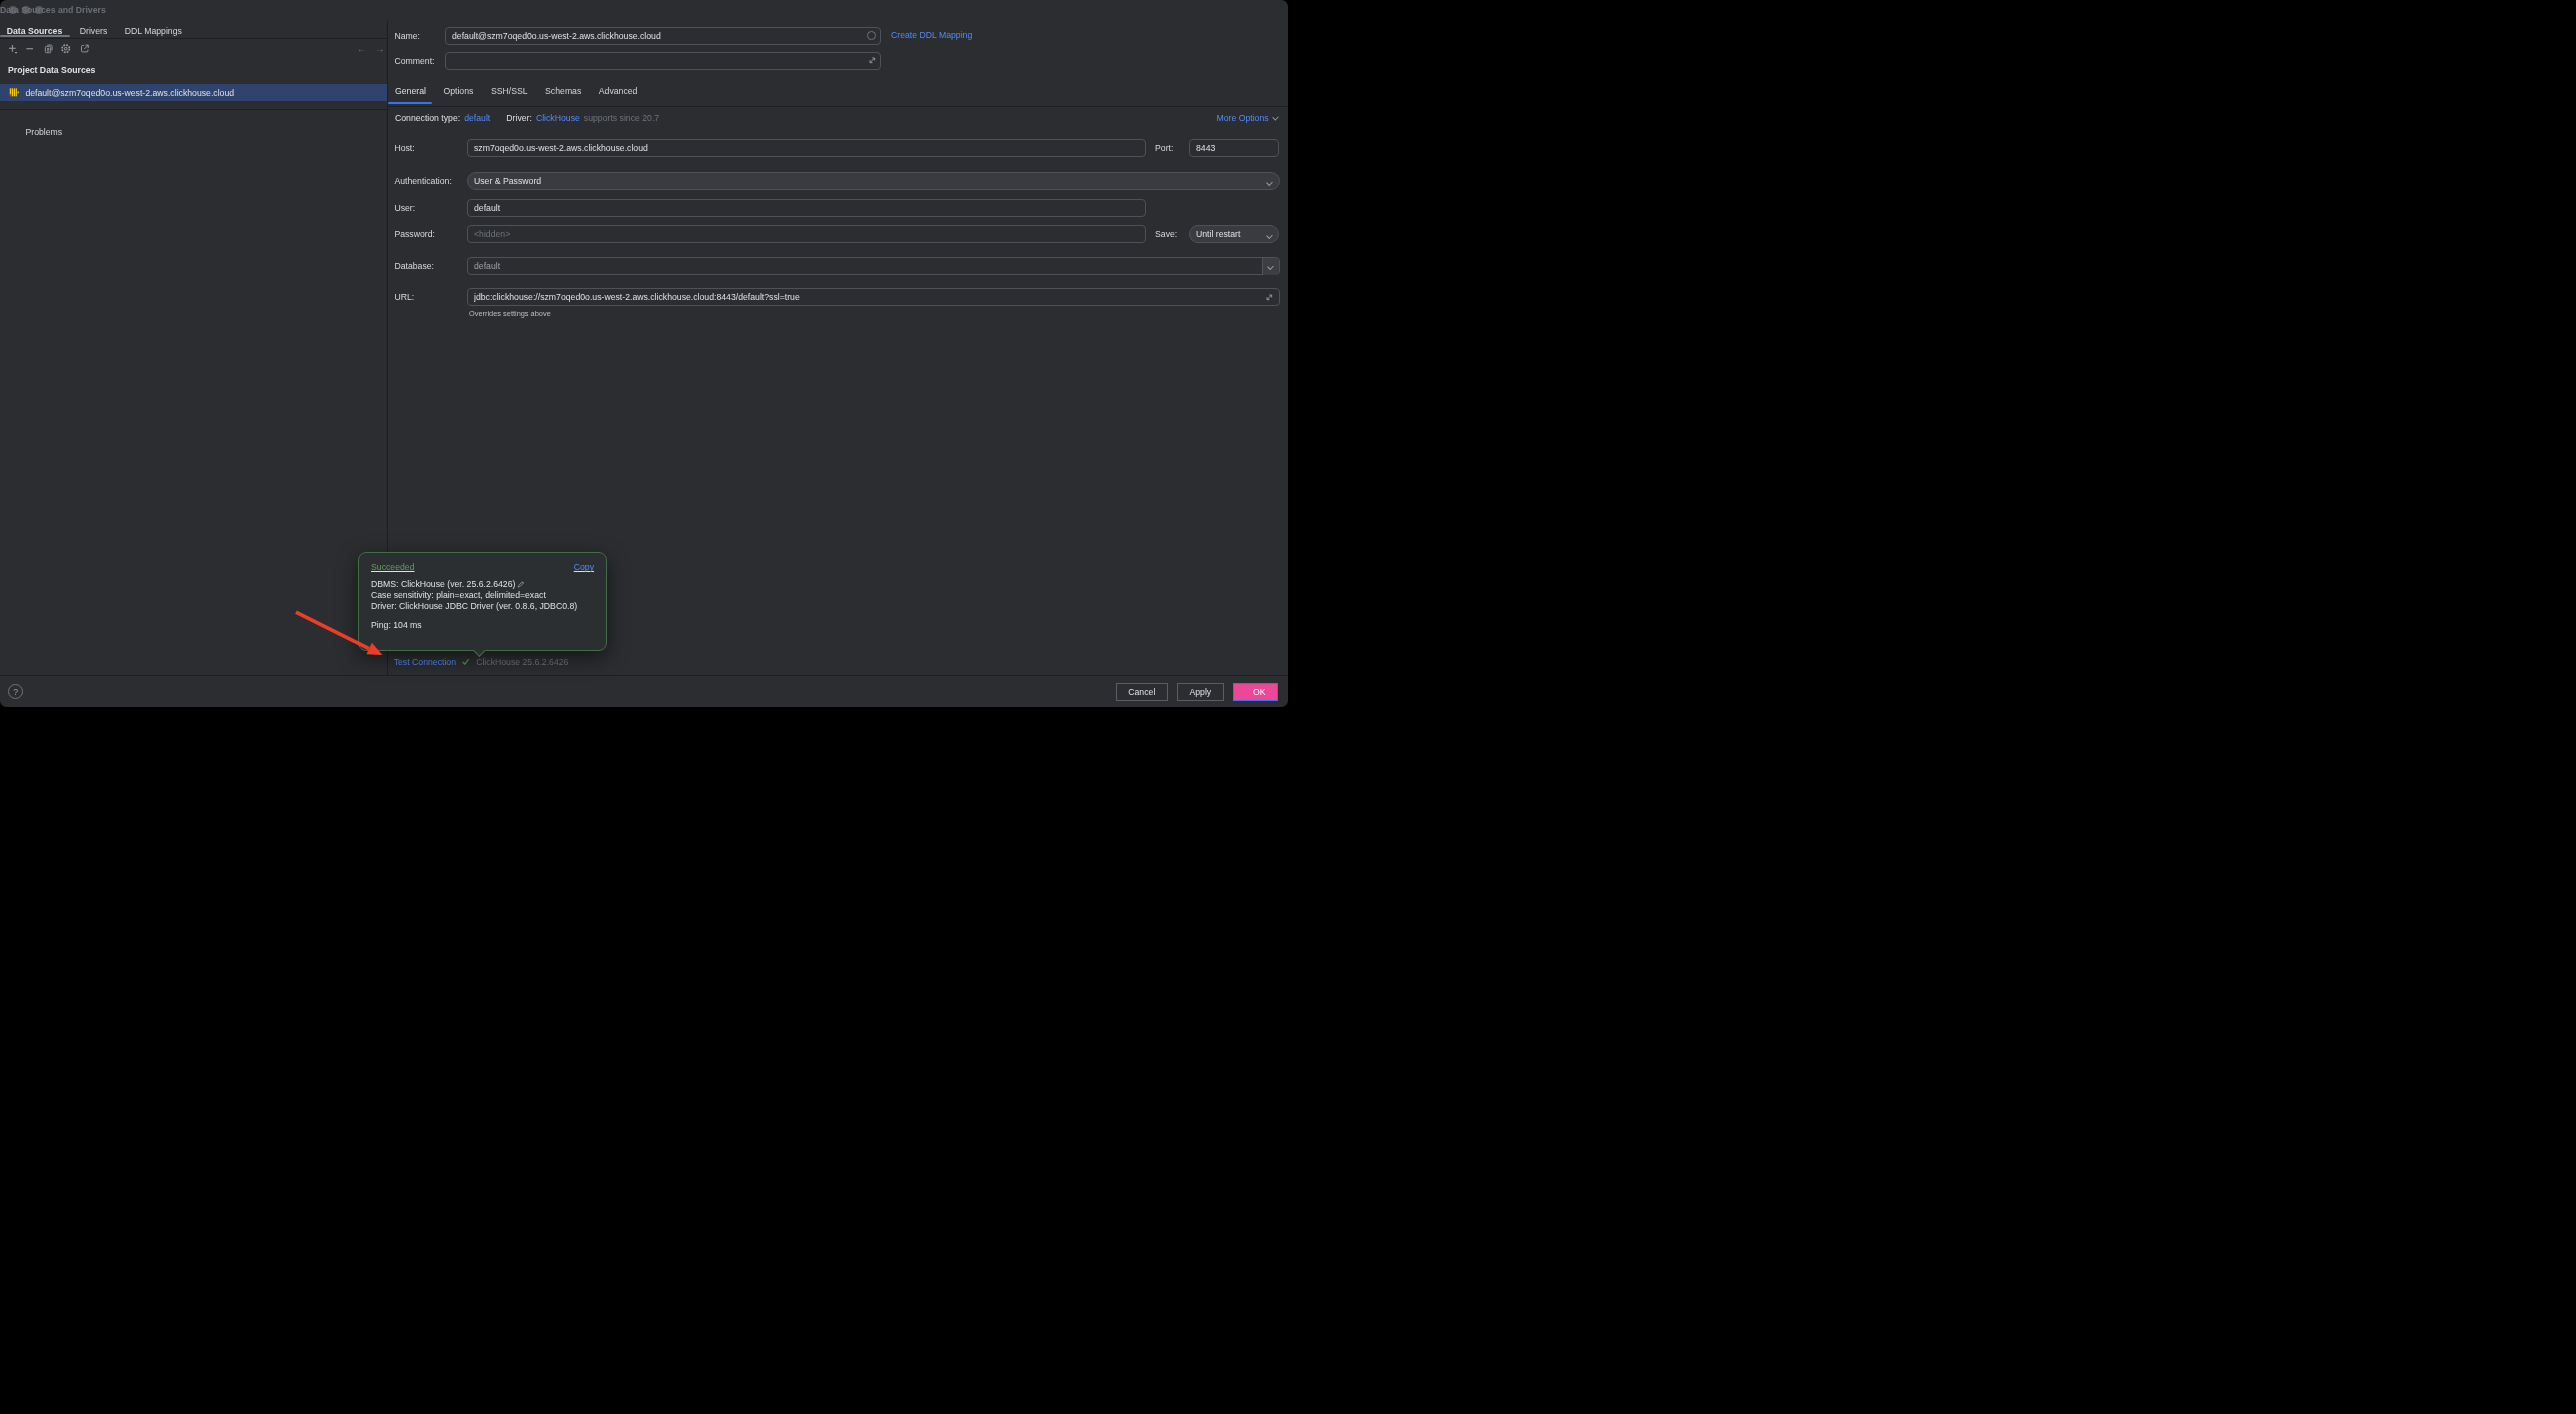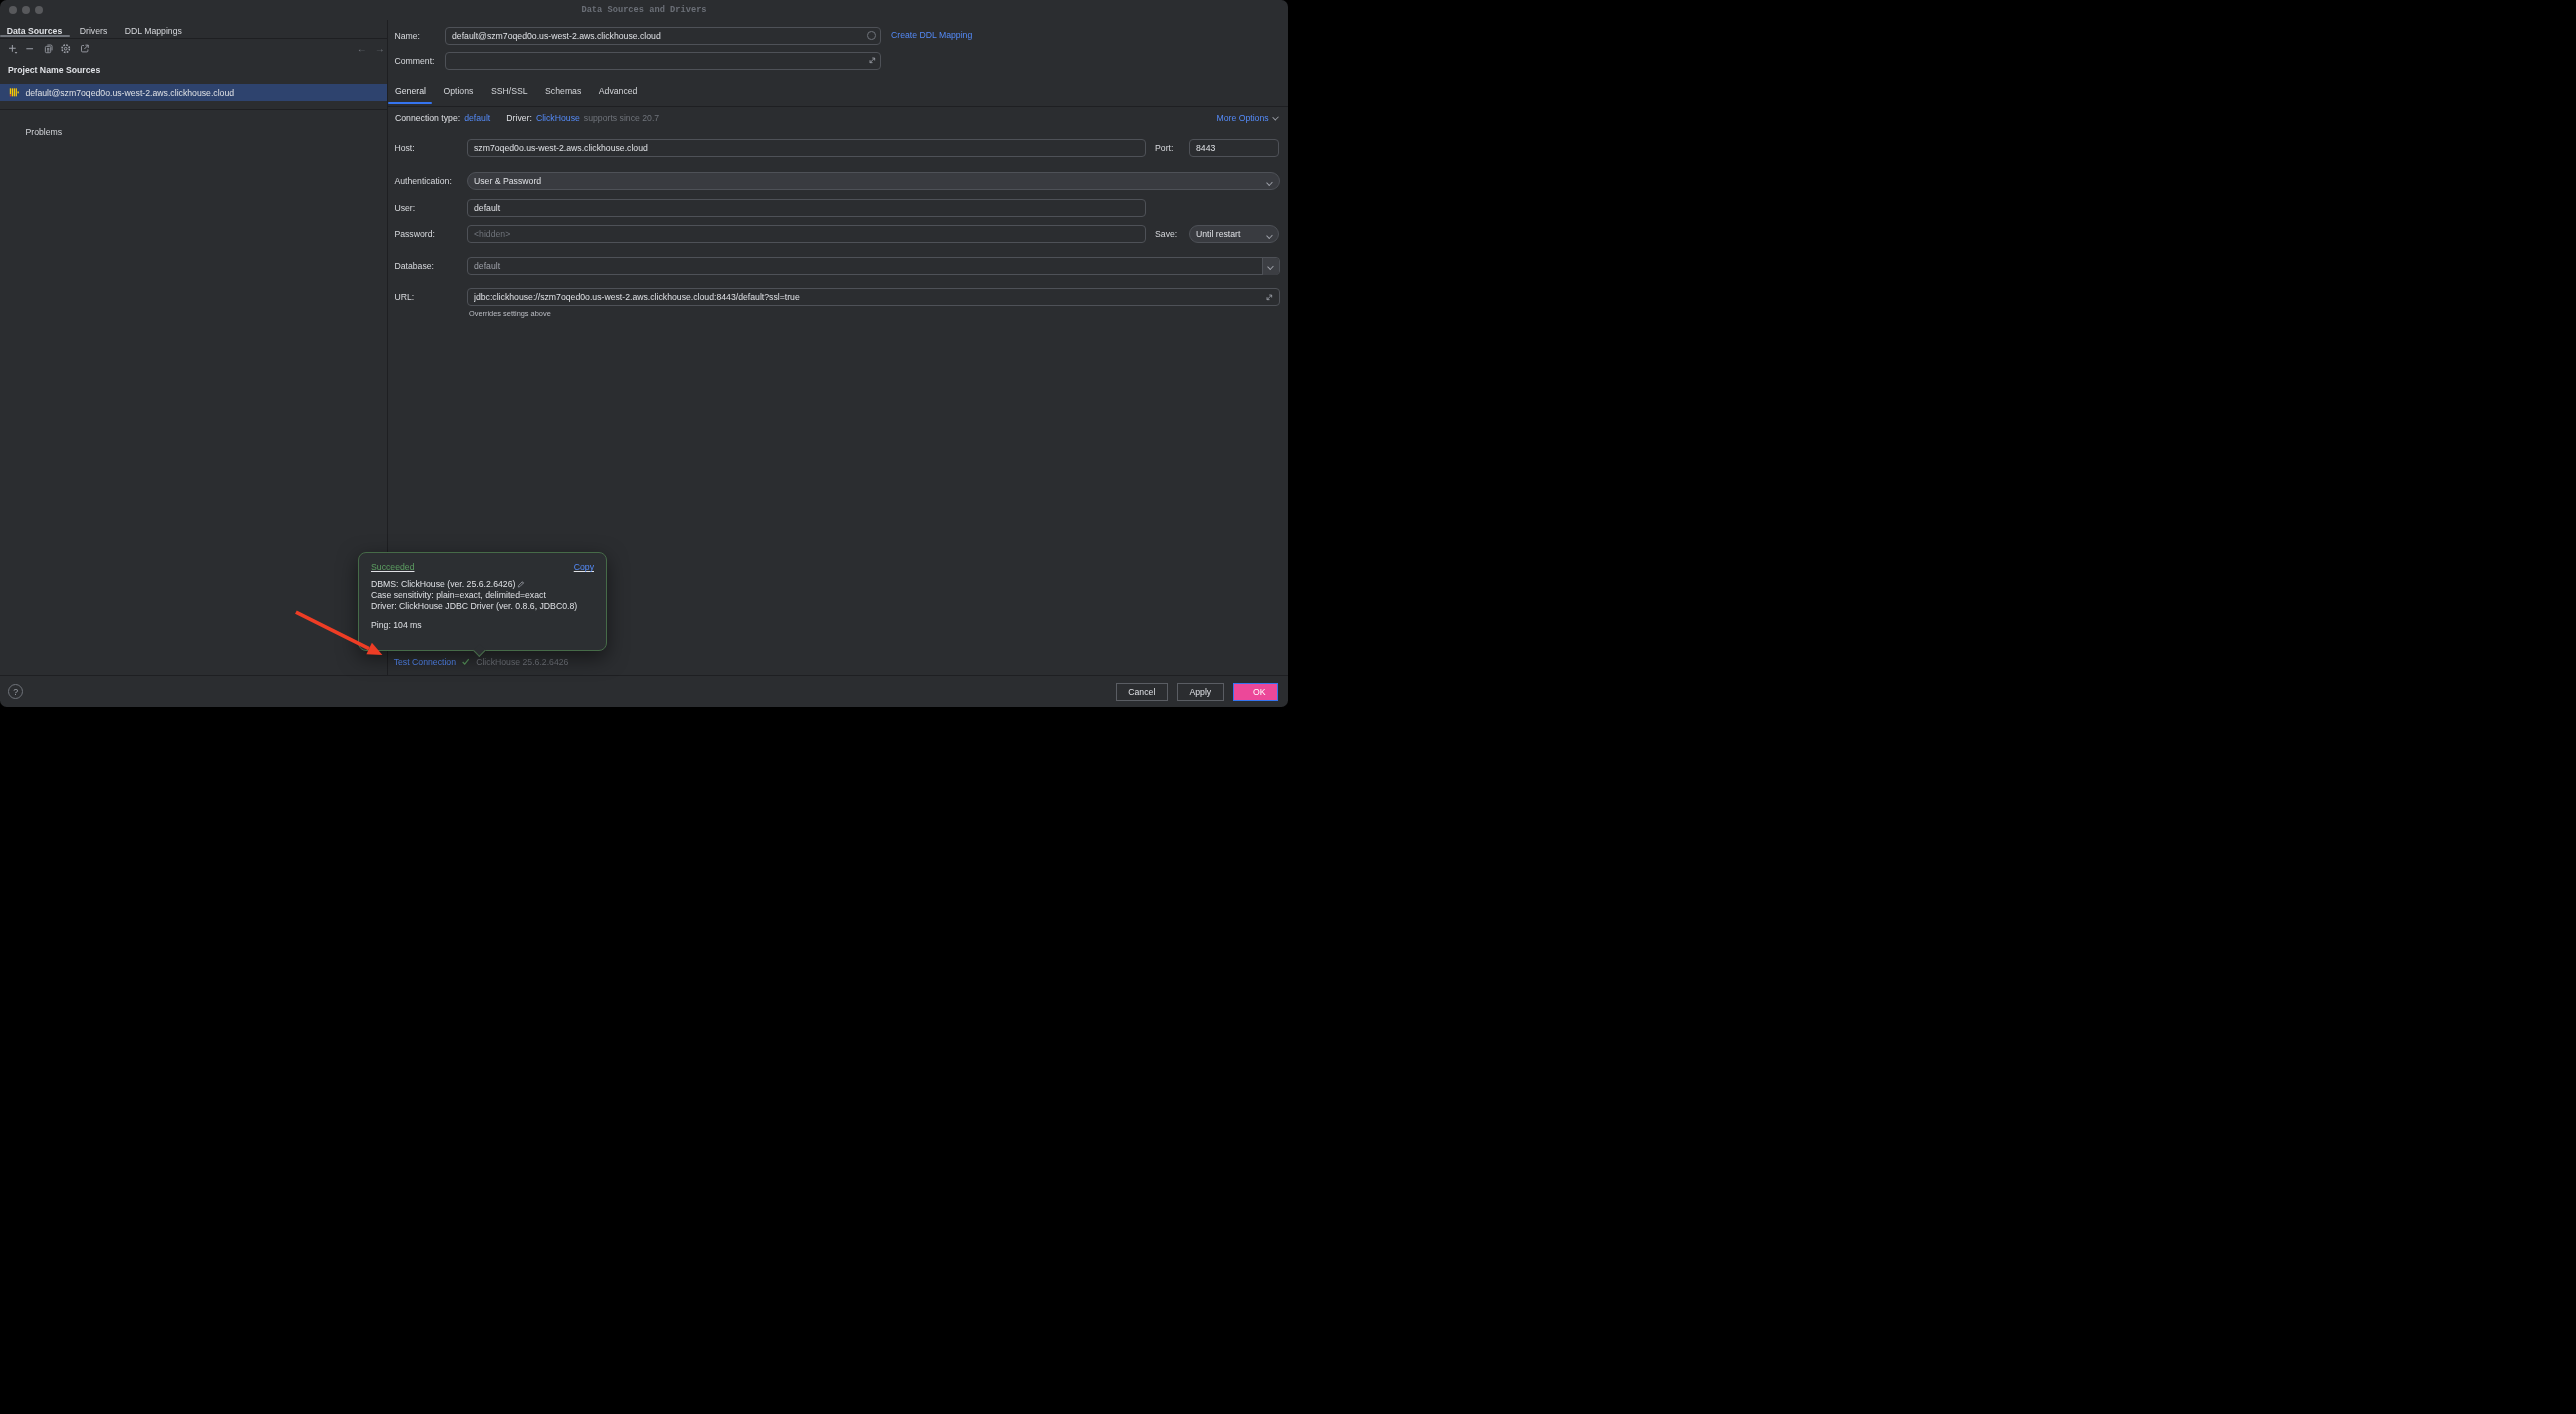--- a/index.html
+++ b/index.html
@@ -4,21 +4,21 @@
 <style>
   * { margin:0; padding:0; box-sizing:border-box; }
   html,body { background:#000; }
   body { font-family:"Liberation Sans","DejaVu Sans",sans-serif; font-size:8.7px; color:#dfe1e5; }
   .window { position:relative; width:1288px; height:707px; background:#2b2d30; border-radius:6.7px; overflow:hidden; }
 
   
   .titlebar { position:absolute; left:0; top:0; right:0; height:20px; }
   .traffic { position:absolute; left:8.7px; top:6px; display:flex; gap:5.4px; }
   .traffic span { width:8px; height:8px; border-radius:50%; background:#58595c; display:block; }
-  .win-title { position:absolute; left:0; right:0; top:0; height:20px; line-height:20px; text-align:center; color:#6b6f77; font-weight:bold;font-family:Liberation Mono, monospace; }
+  .win-title { position:absolute; left:0; right:0; top:0; height:20px; line-height:20px; text-align:left; color:#6b6f77; font-weight:bold; }
 
   
   .sidebar { position:absolute; left:0; top:20px; width:387px; height:655px; }
   .v-divider { position:absolute; left:387px; top:20px; width:0.7px; height:655px; background:#1e1f22; }
   .side-tabs { position:absolute; left:6.7px; top:3.4px; display:flex; gap:17.5px; height:14.8px; align-items:center; }
   .side-tab { color:#d4d6da; cursor:default; }
   .side-tab.active { color:#dfe1e5; font-weight:bold; }
   .side-tab-underline { position:absolute; left:0; top:14.8px; width:70px; height:2px; border-radius:1.3px; background:#6f737a; }
   .side-div1 { position:absolute; left:0; top:17.5px; right:0; height:0.7px; background:#1e1f22; }
   .toolbar { position:absolute; left:0; top:18px; right:0; height:21.5px; }
@@ -128,21 +128,21 @@
       <div class="tool-btn" style="left:79px">
         <svg class="ic" width="11.4" height="11.4" viewBox="0 0 16 16" fill="none" stroke="#9da0a8" stroke-width="1.3">
           <path d="M7 3.5H5A1.5 1.5 0 0 0 3.5 5v6A1.5 1.5 0 0 0 5 12.5h6a1.5 1.5 0 0 0 1.5-1.5V9"></path>
             <path d="M9 3h4v4M13 3 7.5 8.5"></path>
         </svg>
       </div>
       <div class="nav-arrow" style="left:355px">←</div>
       <div class="nav-arrow" style="left:373px">→</div>
     </div>
 
-    <div class="section-title">Project Name Sources</div>
+    <div class="section-title">Project Data Sources</div>
 
     <div class="ds-row">
       <svg class="ch-icon" width="10.7" height="10.7" viewBox="0 0 16 16">
         <rect x="1.2" y="2" width="1.9" height="9" fill="#fc0"></rect>
         <rect x="1.2" y="11.2" width="1.9" height="2.8" fill="#e23a3a"></rect>
         <rect x="4.1" y="2" width="1.9" height="12" fill="#fc0"></rect>
         <rect x="7" y="2" width="1.9" height="12" fill="#fc0"></rect>
         <rect x="9.9" y="2" width="1.9" height="12" fill="#fc0"></rect>
         <rect x="12.8" y="6.6" width="1.9" height="2.9" fill="#fc0"></rect>
       </svg>

